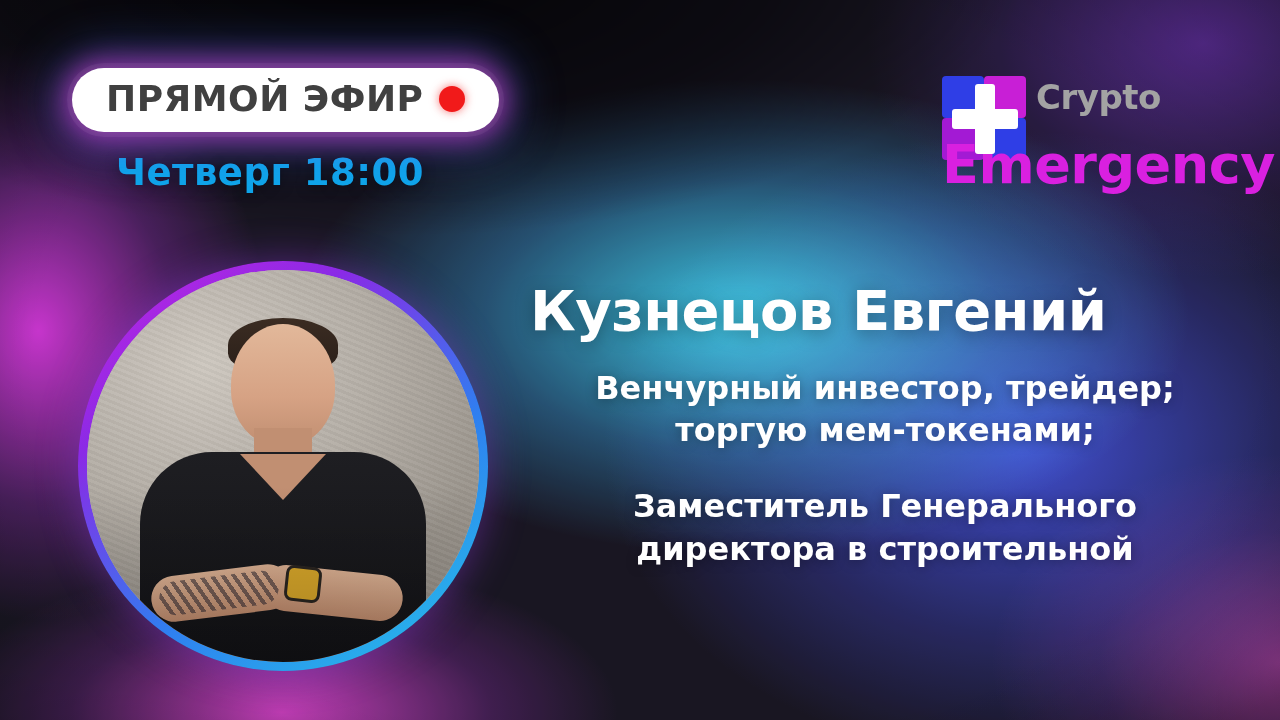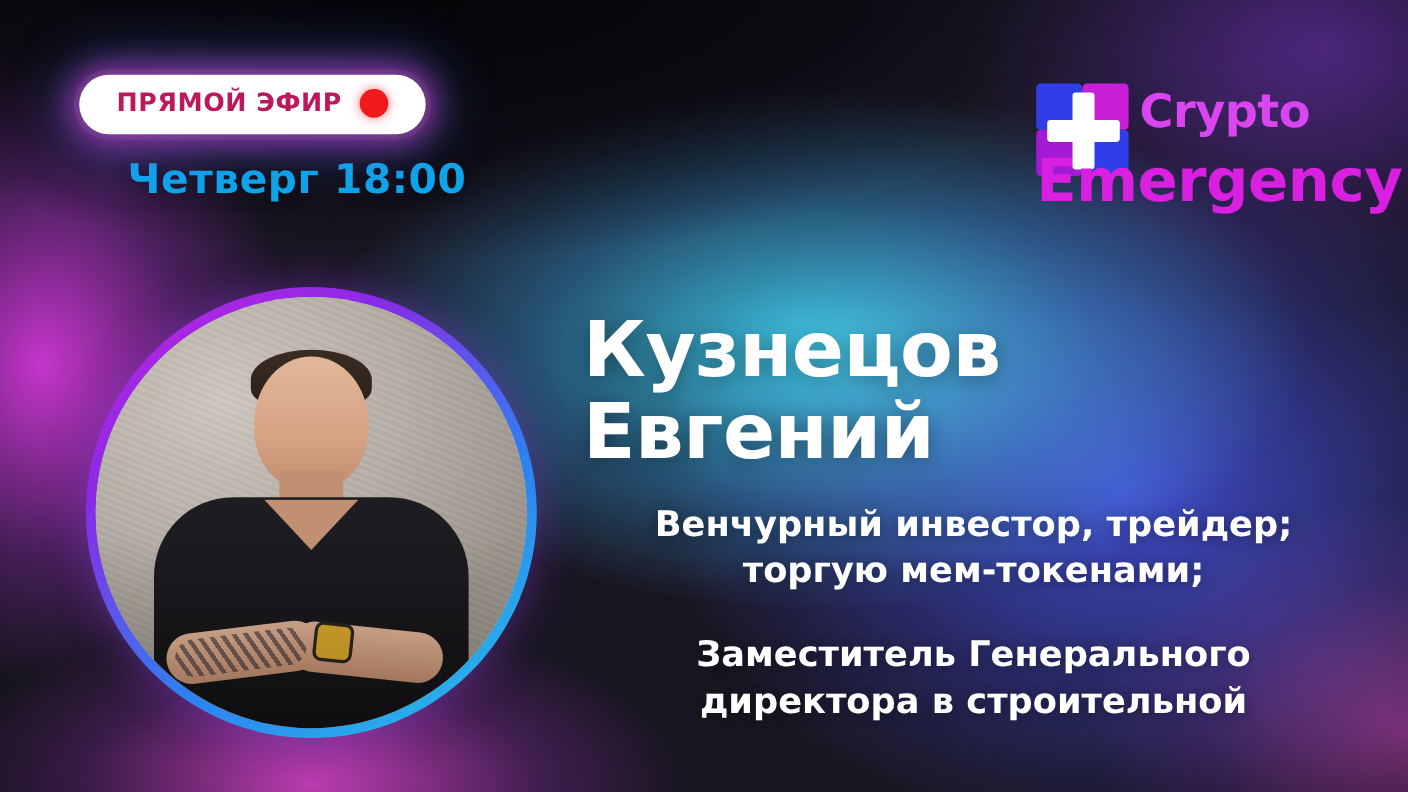--- a/index.html
+++ b/index.html
@@ -76,24 +76,24 @@
     gap: 16px;
     background: #ffffff;
     border-radius: 40px;
     padding: 13px 34px 15px 34px;
     box-shadow:
       0 0 0 5px rgba(255,255,255,0.06),
       0 0 26px 9px rgba(230,60,220,0.55),
       0 0 50px 16px rgba(70,120,255,0.40);
   }
   .live-text {
-    font-size: 23px;
+    font-size: 36px;
     font-weight: 700;
     letter-spacing: 0.5px;
-    color: #be185d;
+    color: #404040;
     line-height: 1;
     white-space: nowrap;
   }
   .live-dot {
     width: 26px;
     height: 26px;
     border-radius: 50%;
     background: #f11a1a;
     box-shadow: 0 0 10px rgba(241,26,26,0.6);
     flex: none;
@@ -145,23 +145,23 @@
     position: absolute;
     background: #ffffff;
     border-radius: 3px;
   }
   .cross-v { left: 23px; top: 0;  width: 20px; height: 70px; }
   .cross-h { left: 0;  top: 25px; width: 66px; height: 20px; }
   .logo-crypto {
     position: absolute;
     left: 94px;
     top: 8px;
-    font-size: 42px;
-    font-weight: 700;
-    color: #d946ef;
+    font-size: 34px;
+    font-weight: 700;
+    color: #a3a3a3;
     letter-spacing: -0.5px;
     line-height: 1;
   }
   .logo-emergency {
     position: absolute;
     left: 0;
     top: 66px;
     font-size: 54px;
     font-weight: 700;
     color: #d920e0;
@@ -293,21 +293,21 @@
 
   
   .info {
     position: absolute;
     left: 530px;
     top: 282px;
     width: 710px;
     color: #ffffff;
   }
   .info-name {
-    font-size: 70px;
+    font-size: 56px;
     font-weight: 700;
     line-height: 1.05;
     letter-spacing: -0.5px;
     margin: 0 0 26px 0;
     text-shadow: 0 3px 18px rgba(0,0,0,0.35);
   }
   .info-line {
     font-size: 32px;
     font-weight: 700;
     line-height: 1.32;

